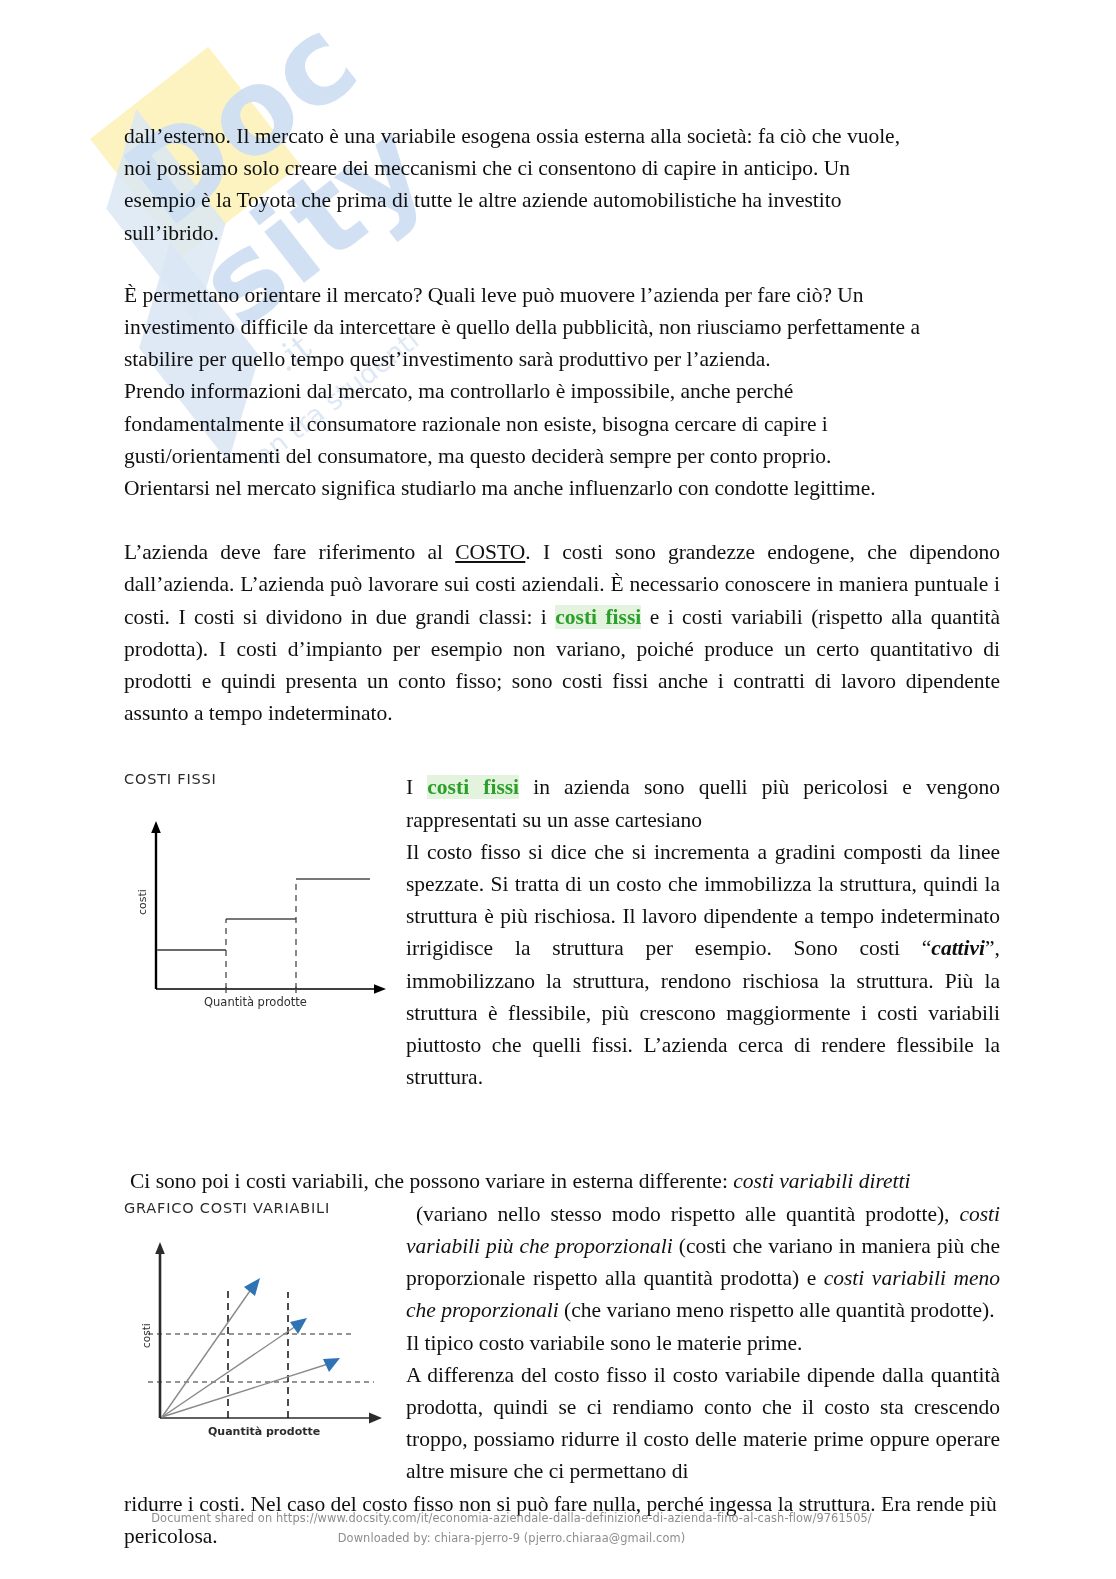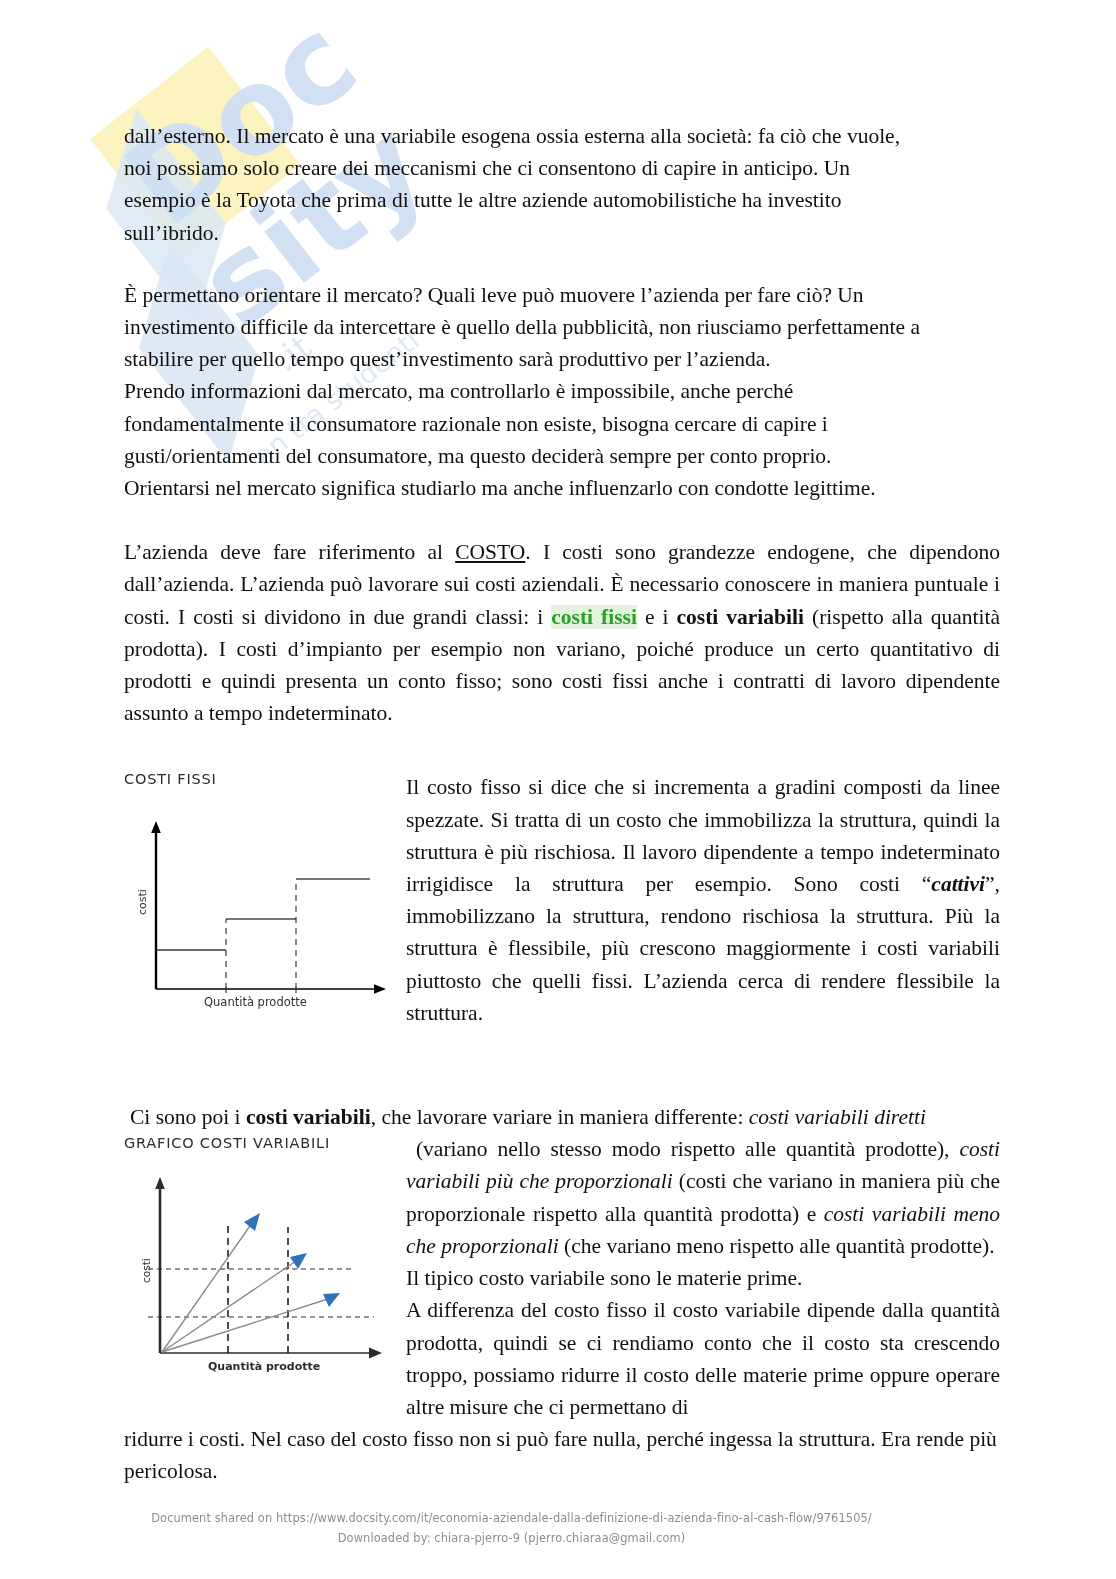--- a/index.html
+++ b/index.html
@@ -52,21 +52,21 @@
   .gap-lg { height: 42px; }
 
   h2.heading {
     margin: 0;
     font-size: 21.5px;
     line-height: 30px;
     font-weight: bold;
     letter-spacing: 0.1px;
   }
 
-  .b { font-weight: bold; }
+  .b { font-weight: normal; }
   .i { font-style: italic; }
   .bi { font-weight: bold; font-style: italic; margin-top: 44px; }
   .u { text-decoration: underline; }
   .green {
     color: #2aa02a;
     font-weight: bold;
     background: #e4f3dd;
   }
 
   
@@ -174,27 +174,28 @@
           <line x1="102" y1="182" x2="102" y2="112" stroke="#3a3a3a" stroke-width="1.2" stroke-dasharray="6,5"></line>
           <line x1="172" y1="182" x2="172" y2="72" stroke="#3a3a3a" stroke-width="1.2" stroke-dasharray="6,5"></line>
 
           <line x1="102" y1="180" x2="102" y2="186" stroke="#3a3a3a" stroke-width="1.2"></line>
           <line x1="172" y1="180" x2="172" y2="186" stroke="#3a3a3a" stroke-width="1.2"></line>
 
           <text x="80" y="199" font-family="DejaVu Sans, sans-serif" font-size="11.5" fill="#303030">Quantità prodotte</text>
         </svg>
       </div>
       <div class="text-col">
+        <p class="para justify"><span>I </span><span class="green">costi fissi</span><span> in azienda sono quelli più pericolosi e vengono rappresentati su un asse cartesiano</span></p>
         <p class="para justify"><span>Il costo fisso si dice che si incrementa a gradini composti da linee spezzate. Si tratta di un costo che immobilizza la struttura, quindi la struttura è più rischiosa. Il lavoro dipendente a tempo indeterminato irrigidisce la struttura per esempio. Sono costi “</span><span class="bi">cattivi</span><span>”, immobilizzano la struttura, rendono rischiosa la struttura. Più la struttura è flessibile, più crescono maggiormente i costi variabili piuttosto che quelli fissi. L’azienda cerca di rendere flessibile la struttura.</span></p>
       </div>
     </div>
 
     <div style="height:72px;"></div>
 
-    <p class="para" style="padding-left:6px;"><span>Ci sono poi i </span><span class="b">costi variabili</span><span>, che lavorare variare in maniera differente: </span><span class="i">costi variabili diretti</span></p>
+    <p class="para" style="padding-left:6px;"><span>Ci sono poi i </span><span class="b">costi variabili</span><span>, che possono variare in esterna differente: </span><span class="i">costi variabili diretti</span></p>
 
     <div class="fig-row">
       <div class="fig-col" style="padding-top:2px;">
         <div class="fig-title">GRAFICO COSTI VARIABILI</div>
         <svg class="chart-svg" width="278" height="215" viewBox="0 0 278 215" xmlns="http://www.w3.org/2000/svg" style="margin-top:14px;">
 
           <line x1="36" y1="188" x2="36" y2="22" stroke="#2b2b2b" stroke-width="2.6"></line>
           <polygon points="36,12 31.2,24 40.8,24" fill="#2b2b2b"></polygon>
           <line x1="36" y1="188" x2="246" y2="188" stroke="#2b2b2b" stroke-width="1.6"></line>
           <polygon points="258,188 245,182.6 245,193.4" fill="#2b2b2b"></polygon>

